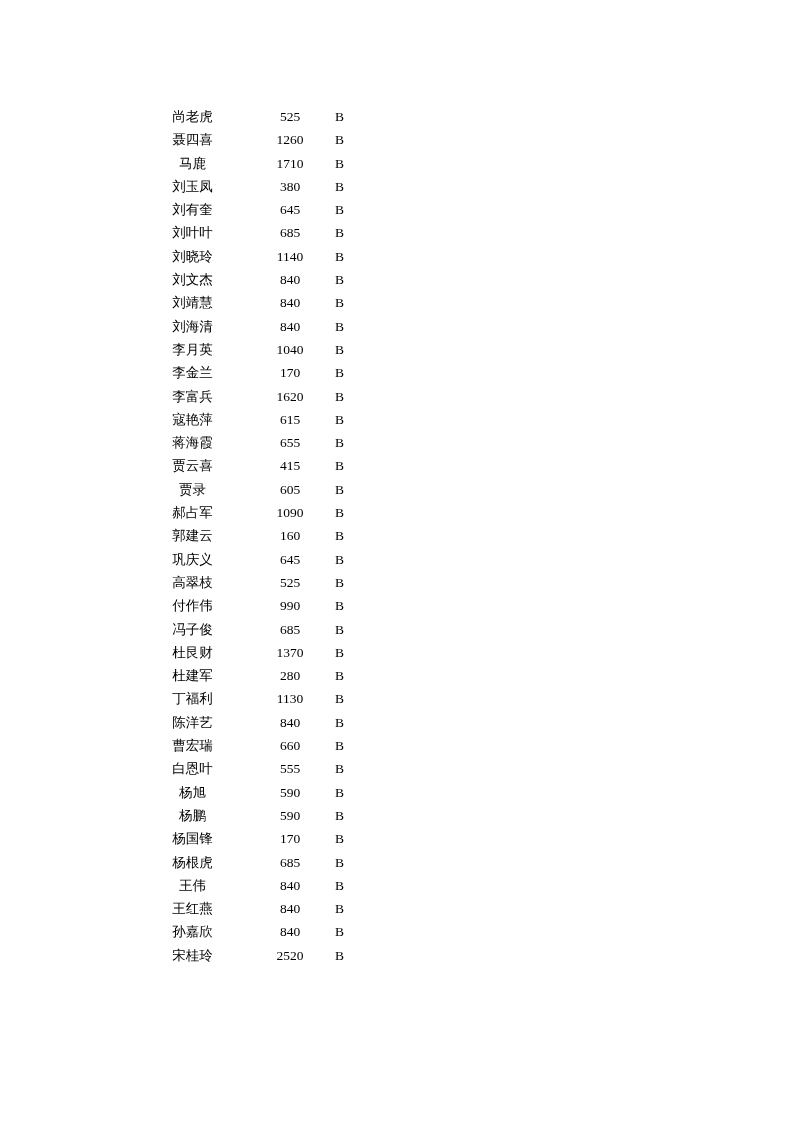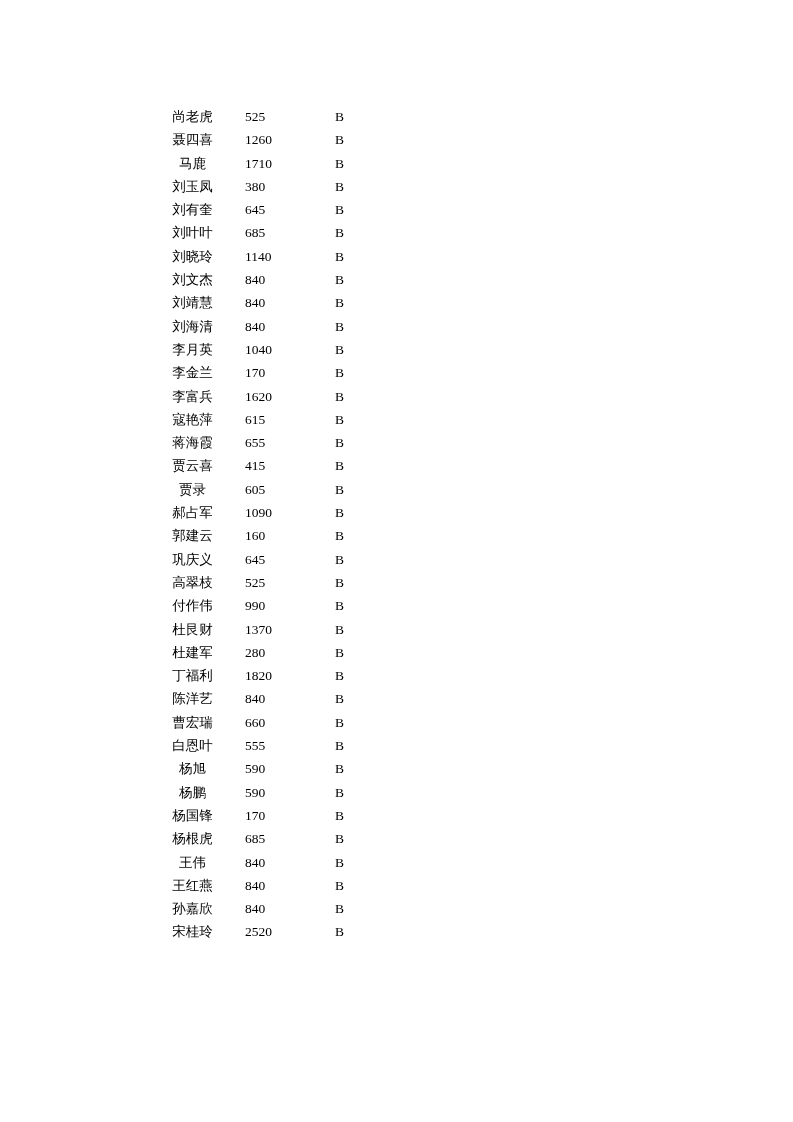--- a/index.html
+++ b/index.html
@@ -35,20 +35,21 @@
     white-space: nowrap;
   }
   .col-name {
     width: 105px;
     text-align: center;
     font-family: "DejaVu Sans", "Liberation Sans", sans-serif;
     font-size: 13.2px;
   }
   .col-value {
     width: 90px;
+    text-align: center;
     font-family: "Liberation Serif", serif;
     font-size: 13.5px;
   }
   .col-grade {
     width: 60px;
     text-align: left;
     padding-left: 18px;
     font-family: "Liberation Serif", serif;
     font-size: 13.5px;
   }
@@ -163,32 +164,37 @@
           <td class="col-name">高翠枝</td>
           <td class="col-value">525</td>
           <td class="col-grade">B</td>
         </tr>
         <tr>
           <td class="col-name">付作伟</td>
           <td class="col-value">990</td>
           <td class="col-grade">B</td>
         </tr>
         <tr>
+          <td class="col-name">冯子俊</td>
+          <td class="col-value">685</td>
+          <td class="col-grade">B</td>
+        </tr>
+        <tr>
           <td class="col-name">杜艮财</td>
           <td class="col-value">1370</td>
           <td class="col-grade">B</td>
         </tr>
         <tr>
           <td class="col-name">杜建军</td>
           <td class="col-value">280</td>
           <td class="col-grade">B</td>
         </tr>
         <tr>
           <td class="col-name">丁福利</td>
-          <td class="col-value">1820</td>
+          <td class="col-value">1130</td>
           <td class="col-grade">B</td>
         </tr>
         <tr>
           <td class="col-name">陈洋艺</td>
           <td class="col-value">840</td>
           <td class="col-grade">B</td>
         </tr>
         <tr>
           <td class="col-name">曹宏瑞</td>
           <td class="col-value">660</td>

